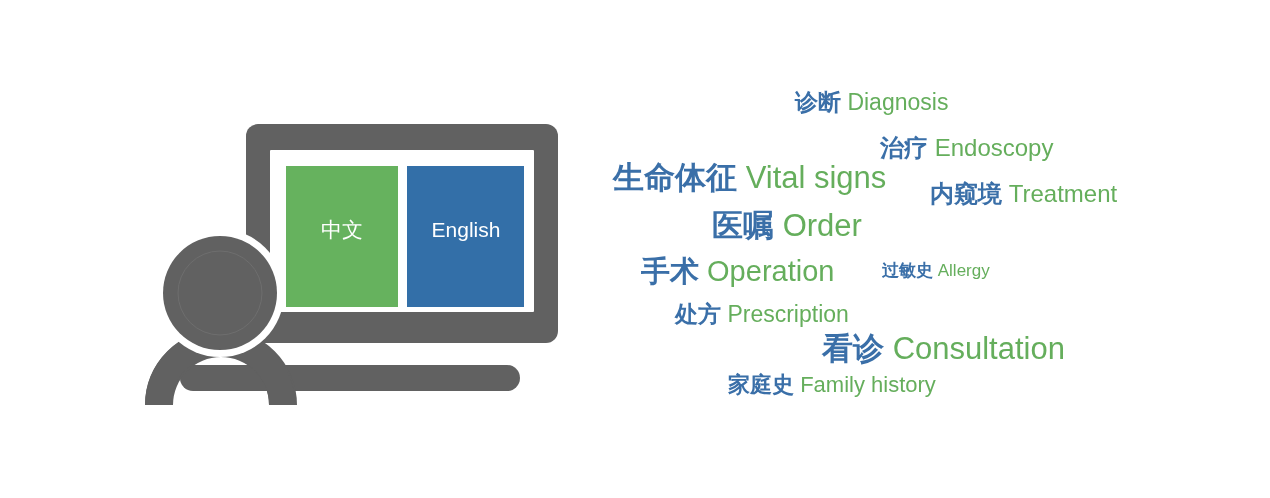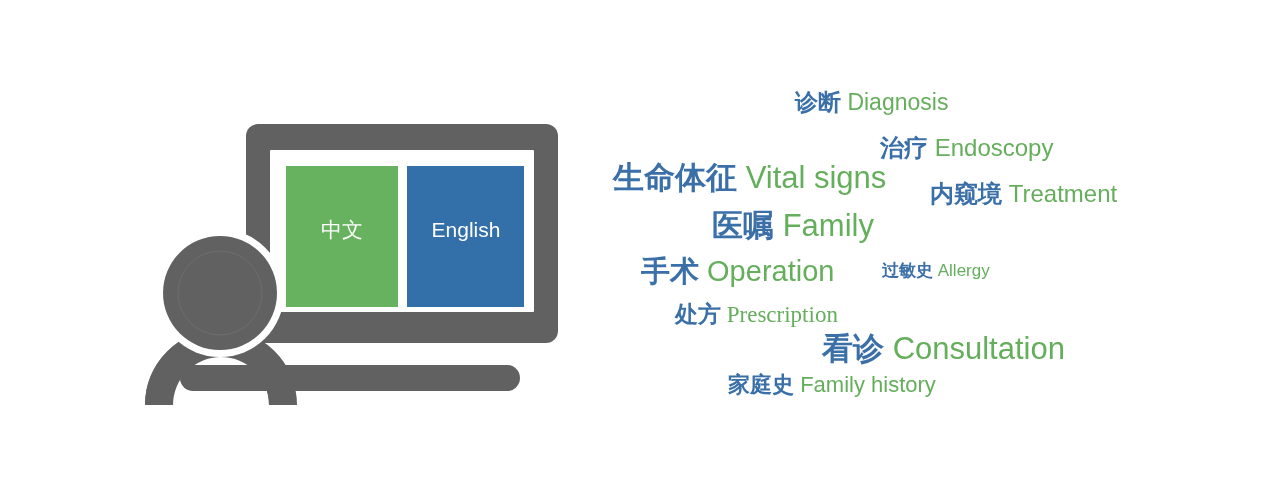--- a/index.html
+++ b/index.html
@@ -62,21 +62,21 @@
   }
 
   
   .t-diagnosis      { left: 205px; top:  91px; font-size: 23px; }
   .t-treatment      { left: 290px; top: 136px; font-size: 24px; }
   .t-vitalsigns     { left:  23px; top: 162px; font-size: 31px; }
   .t-endoscopy      { left: 340px; top: 182px; font-size: 24px; }
   .t-order          { left: 122px; top: 210px; font-size: 31px; }
   .t-operation      { left:  51px; top: 257px; font-size: 29px; }
   .t-allergy        { left: 292px; top: 262px; font-size: 17px; }
-  .t-prescription   { left:  85px; top: 303px; font-size: 23px; font-family: Liberation Serif, serif; }
+  .t-prescription   { left:  85px; top: 303px; font-size: 23px; }
   .t-consultation   { left: 232px; top: 333px; font-size: 31px; }
   .t-familyhistory  { left: 138px; top: 374px; font-size: 22px; }
 </style>
 </head>
 <body>
 
 <div id="canvas">
 
   <div id="illustration">
     <svg width="600" height="498" viewBox="0 0 600 498" xmlns="http://www.w3.org/2000/svg">
@@ -129,21 +129,21 @@
       <span class="en">Vital signs</span>
     </div>
 
     <div class="term t-endoscopy">
       <span class="zh">内窥境</span>
       <span class="en">Treatment</span>
     </div>
 
     <div class="term t-order">
       <span class="zh">医嘱</span>
-      <span class="en">Family</span>
+      <span class="en">Order</span>
     </div>
 
     <div class="term t-operation">
       <span class="zh">手术</span>
       <span class="en">Operation</span>
     </div>
 
     <div class="term t-allergy">
       <span class="zh">过敏史</span>
       <span class="en">Allergy</span>

